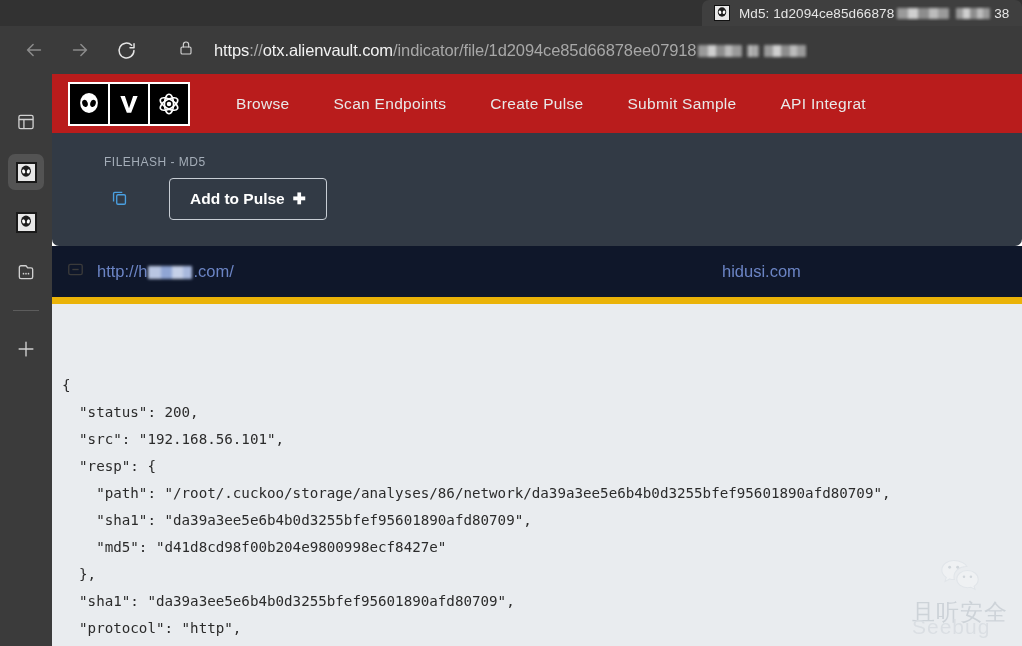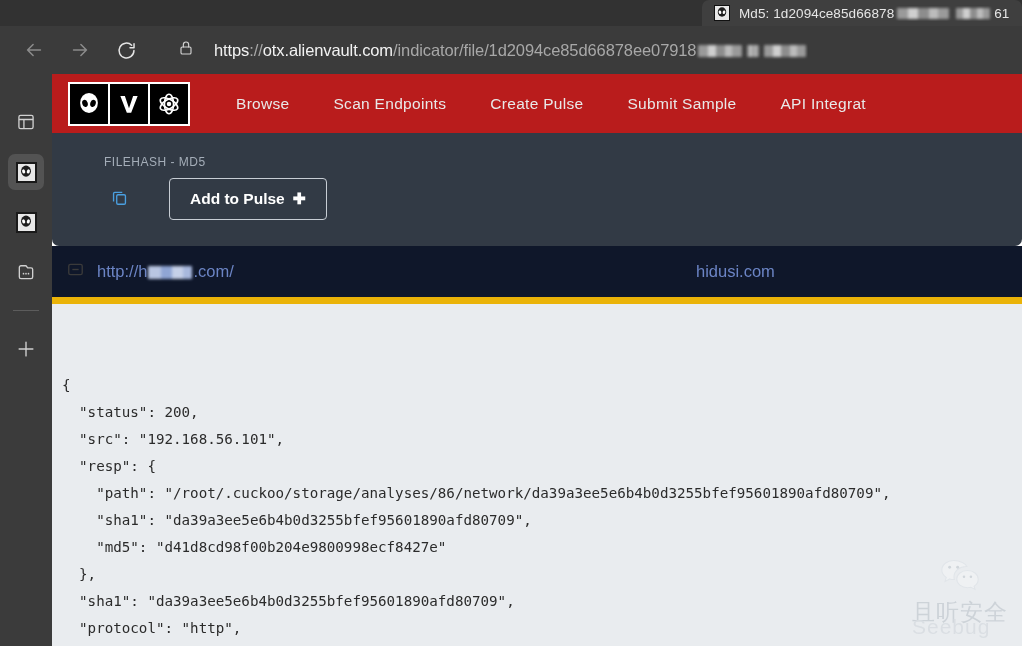--- a/index.html
+++ b/index.html
@@ -230,21 +230,21 @@
   .collapse-icon { flex: none; margin-right: 12px; }
   .url-link {
     color: #6b84c4;
     font-size: 16.5px;
     white-space: nowrap;
   }
   .url-domain {
     color: #6b84c4;
     font-size: 16.5px;
     position: absolute;
-    left: 644px;
+    left: 670px;
   }
 
   .json-block {
     background: #e9ecef;
     padding: 14px 0 0 0;
     font-family: "DejaVu Sans Mono", monospace;
     font-size: 14.2px;
     color: #2b2b2b;
     line-height: 27px;
     white-space: pre;
@@ -287,21 +287,21 @@
 
   <div class="tabstrip">
     <div class="tab">
       <span class="tab-favicon">
         <svg width="12" height="12" viewBox="0 0 24 24" aria-hidden="true">
           <ellipse cx="12" cy="10" rx="8.5" ry="9.5" fill="#1d1d1d"></ellipse>
           <ellipse cx="8" cy="10.5" rx="2.6" ry="3.6" fill="#fff" transform="rotate(-18 8 10.5)"></ellipse>
           <ellipse cx="16" cy="10.5" rx="2.6" ry="3.6" fill="#fff" transform="rotate(18 16 10.5)"></ellipse>
         </svg>
       </span>
-      <span class="tab-title"><span>Md5: 1d2094ce85d66878</span><span class="blur" style="width:52px;height:11px;margin:0 3px;"></span><span class="blur" style="width:34px;height:11px;margin:0 4px;"></span><span>61</span></span>
+      <span class="tab-title"><span>Md5: 1d2094ce85d66878</span><span class="blur" style="width:52px;height:11px;margin:0 3px;"></span><span class="blur" style="width:34px;height:11px;margin:0 4px;"></span><span>38</span></span>
     </div>
   </div>
 
   <div class="toolbar">
     <span class="nav-btn">
       <svg width="22" height="22" viewBox="0 0 24 24" fill="none" stroke="#8b8b8b" stroke-width="1.7" stroke-linecap="round" stroke-linejoin="round">
           <path d="M19 12H5M11 18l-6-6 6-6"></path>
         </svg>
     </span>
     <span class="nav-btn">

